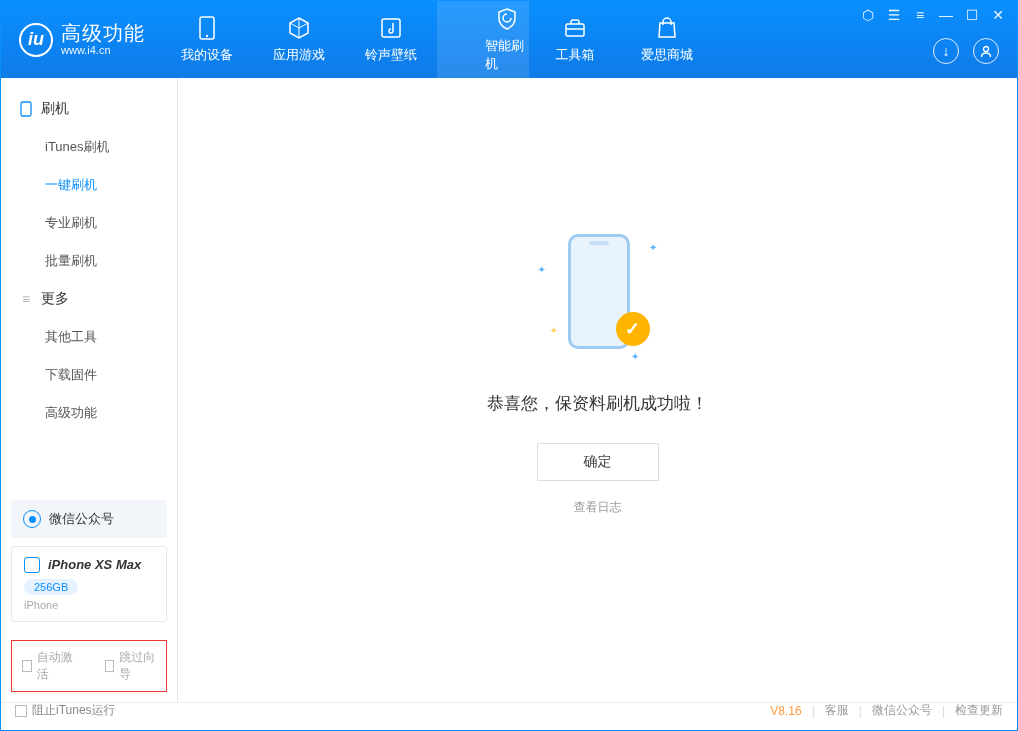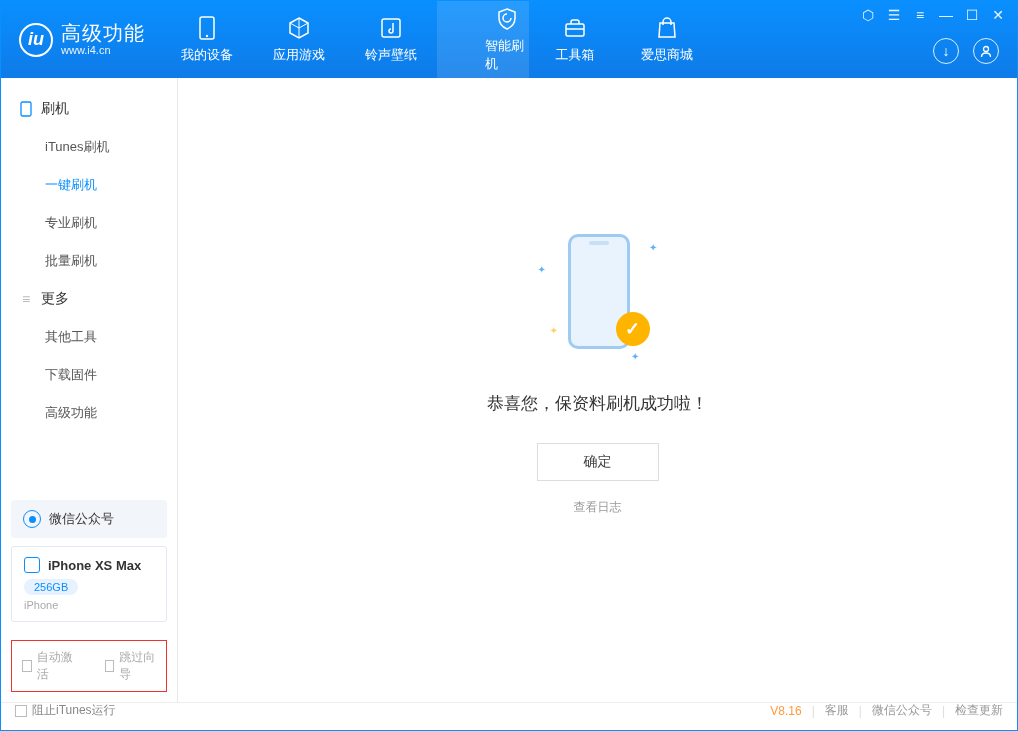--- a/index.html
+++ b/index.html
@@ -32,21 +32,21 @@
 .side-group-icon { width: 14px; height: 14px; display: inline-flex; align-items: center; justify-content: center; color: #0a8fff; }
 .side-item { padding: 10px 18px 10px 44px; font-size: 13px; color: #555; cursor: pointer; }
 .side-item.active { color: #0a8fff; }
 
 .device-panel { padding: 0 10px 10px; }
 .mode-card { background: #f2f6fb; border-radius: 3px; padding: 10px 12px; display: flex; align-items: center; gap: 8px; font-size: 13px; color: #333; margin-bottom: 8px; }
 .mode-icon { width: 18px; height: 18px; border-radius: 50%; border: 1.5px solid #0a8fff; display: flex; align-items: center; justify-content: center; }
 .mode-icon::before { content: ""; width: 7px; height: 7px; border-radius: 50%; background: #0a8fff; }
 
 .device-card { border: 1px solid #e2e9f2; border-radius: 3px; padding: 10px 12px; }
-.device-head { display: flex; align-items: center; gap: 8px; font-size: 13px; font-weight: bold; color: #333; }
+.device-head { display: flex; align-items: flex-start; gap: 8px; font-size: 13px; font-weight: bold; color: #333; font-style: italic; }
 .device-icon { width: 16px; height: 16px; border: 1.5px solid #0a8fff; border-radius: 3px; }
 .capacity-badge { display: inline-block; margin-top: 6px; padding: 2px 10px; border-radius: 10px; background: #e6f2ff; color: #0a8fff; font-size: 11px; }
 .device-sub { font-size: 11px; color: #aaa; margin-top: 4px; }
 
 .checkbox-row { border: 1.5px solid #e33; padding: 8px 10px; margin: 8px 10px 10px; display: flex; gap: 31px; align-items: center; font-size: 12px; color: #aaa; }
 .chk { display: flex; align-items: center; gap: 5px; cursor: pointer; }
 .chk-box { width: 12px; height: 12px; border: 1px solid #bbb; }
 
 
 .main { flex: 1; display: flex; flex-direction: column; align-items: center; justify-content: center; padding-bottom: 40px; }

